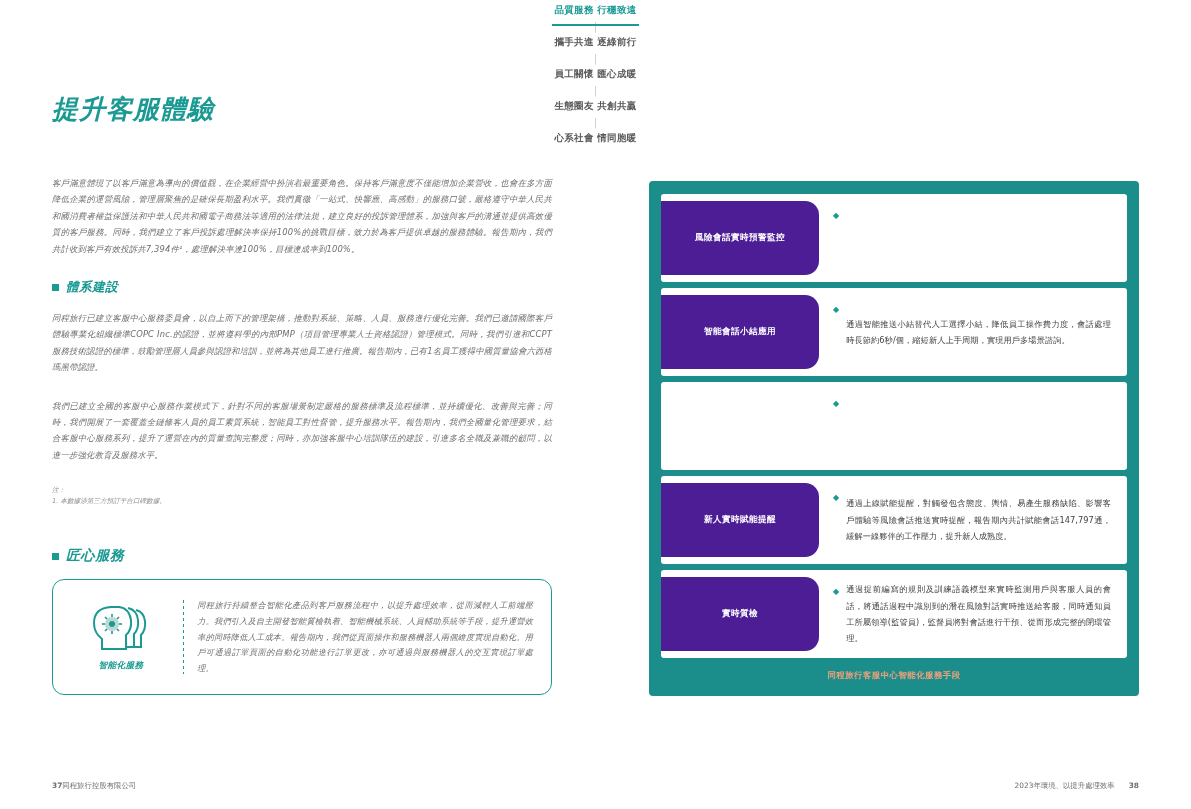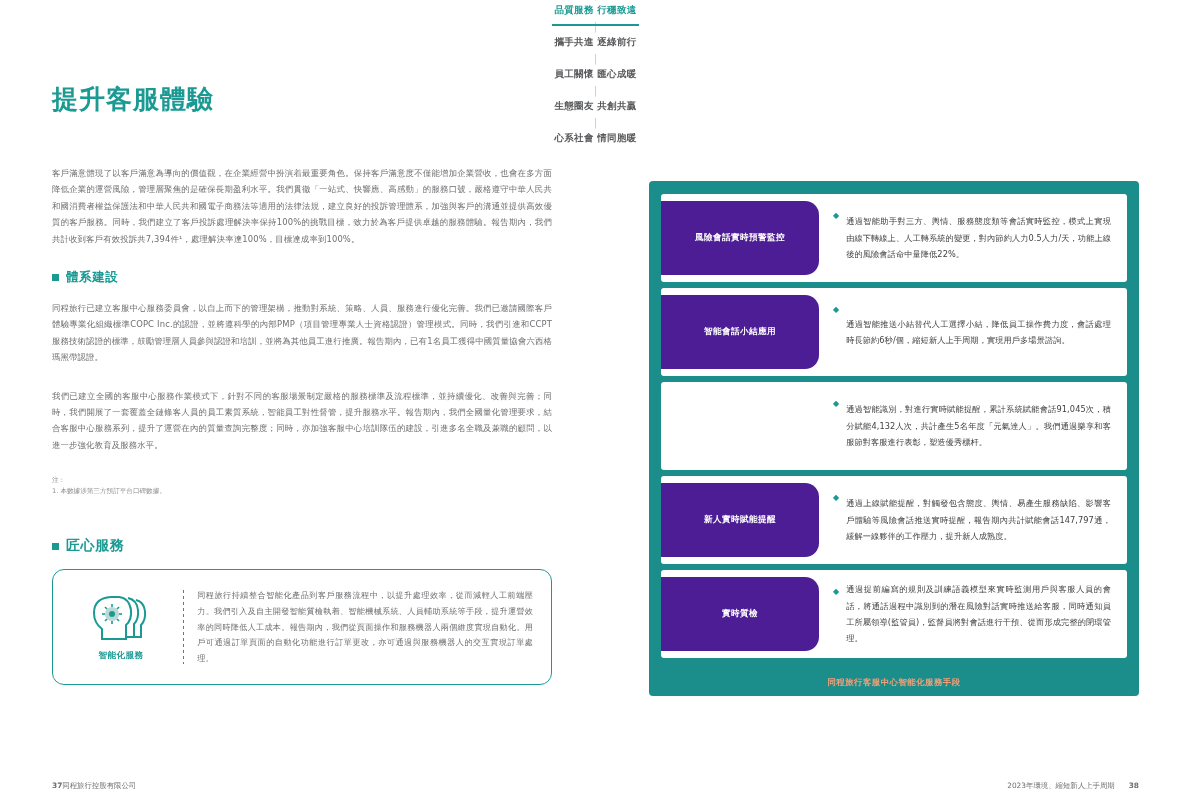--- a/index.html
+++ b/index.html
@@ -24,21 +24,21 @@
     font-weight: 600;
   }
   .nav-item.active { color: #1b9a94; }
   .nav-item.active::after {
     content: ""; position: absolute; left: 0; right: 0; bottom: -5px;
     height: 2px; background: #1b9a94;
   }
   .nav-sep { color: #c9cacb; font-size: 10px; }
 
   
-  .left-col { position: absolute; left: 52px; top: 82px; width: 500px; }
+  .left-col { position: absolute; left: 52px; top: 92px; width: 500px; font-style: italic; }
 
   .page-title {
     font-size: 26px; font-weight: bold; color: #1b9a94;
     letter-spacing: 1px; margin-bottom: 48px;
   }
 
   .body-par {
     font-size: 8.4px; line-height: 1.95; color: #6d6e71;
     text-align: justify; letter-spacing: .15px; margin-bottom: 22px;
   }
@@ -98,21 +98,21 @@
   .row-bullet {
     color: #1b9a94; font-size: 8px; margin-right: 7px; align-self: flex-start;
     margin-top: 18px; line-height: 1;
   }
   .row-text {
     font-size: 8.2px; line-height: 2.0; color: #414042;
     text-align: justify; letter-spacing: .1px;
   }
   .panel-caption {
     text-align: center; color: #f0a07a; font-size: 8.4px;
-    font-weight: bold; letter-spacing: .5px; margin-top: 19px;
+    font-weight: bold; letter-spacing: .5px; margin-top: 12px;
   }
 
   
   .footer-left {
     position: absolute; left: 52px; bottom: 18px;
     font-size: 7.4px; color: #6d6e71; display: flex; align-items: baseline;
   }
   .footer-right {
     position: absolute; right: 52px; bottom: 18px;
     font-size: 7.4px; color: #6d6e71; display: flex; gap: 14px; align-items: baseline;
@@ -197,38 +197,36 @@
 
   </div>
 
   <div class="right-panel">
 
     <div class="panel-row">
       <div class="row-white"></div>
       <div class="row-tag">風險會話實時預警監控</div>
       <div class="row-body">
         <span class="row-bullet">◆</span>
-        <span class="row-text">通過智能助手對三方、輿情、服務態度類等會話實時監控，模式上實現由線下轉線上、人工轉系統的變更，對內節約人力0.5人力/天，功能上線後的風險會話命中量降低22%。</span>
       </div>
     </div>
 
     <div class="panel-row">
       <div class="row-white"></div>
       <div class="row-tag">智能會話小結應用</div>
       <div class="row-body">
         <span class="row-bullet">◆</span>
         <span class="row-text">通過智能推送小結替代人工選擇小結，降低員工操作費力度，會話處理時長節約6秒/個，縮短新人上手周期，實現用戶多場景諮詢。</span>
       </div>
     </div>
 
     <div class="panel-row">
       <div class="row-white"></div>
       <div class="row-body">
         <span class="row-bullet">◆</span>
-        <span class="row-text">通過智能識別，對進行實時賦能提醒，累計系統賦能會話91,045次，積分賦能4,132人次，共計產生5名年度「元氣達人」。我們通過樂享和客服節對客服進行表彰，塑造優秀標杆。</span>
       </div>
     </div>
 
     <div class="panel-row">
       <div class="row-white"></div>
       <div class="row-tag">新人實時賦能提醒</div>
       <div class="row-body">
         <span class="row-bullet">◆</span>
         <span class="row-text">通過上線賦能提醒，對觸發包含態度、輿情、易產生服務缺陷、影響客戶體驗等風險會話推送實時提醒，報告期內共計賦能會話147,797通，緩解一線夥伴的工作壓力，提升新人成熟度。</span>
       </div>
@@ -244,17 +242,17 @@
     </div>
 
     <div class="panel-caption">同程旅行客服中心智能化服務手段</div>
   </div>
 
   <div class="footer-left">
     <span class="pgnum">37</span>
     <span>同程旅行控股有限公司</span>
   </div>
   <div class="footer-right">
-    <span>2023年環境、縮短新人上手周期</span>
+    <span>2023年環境、以提升處理效率</span>
     <span class="pgnum">38</span>
   </div>
 
 </div>
 
 </body></html>

